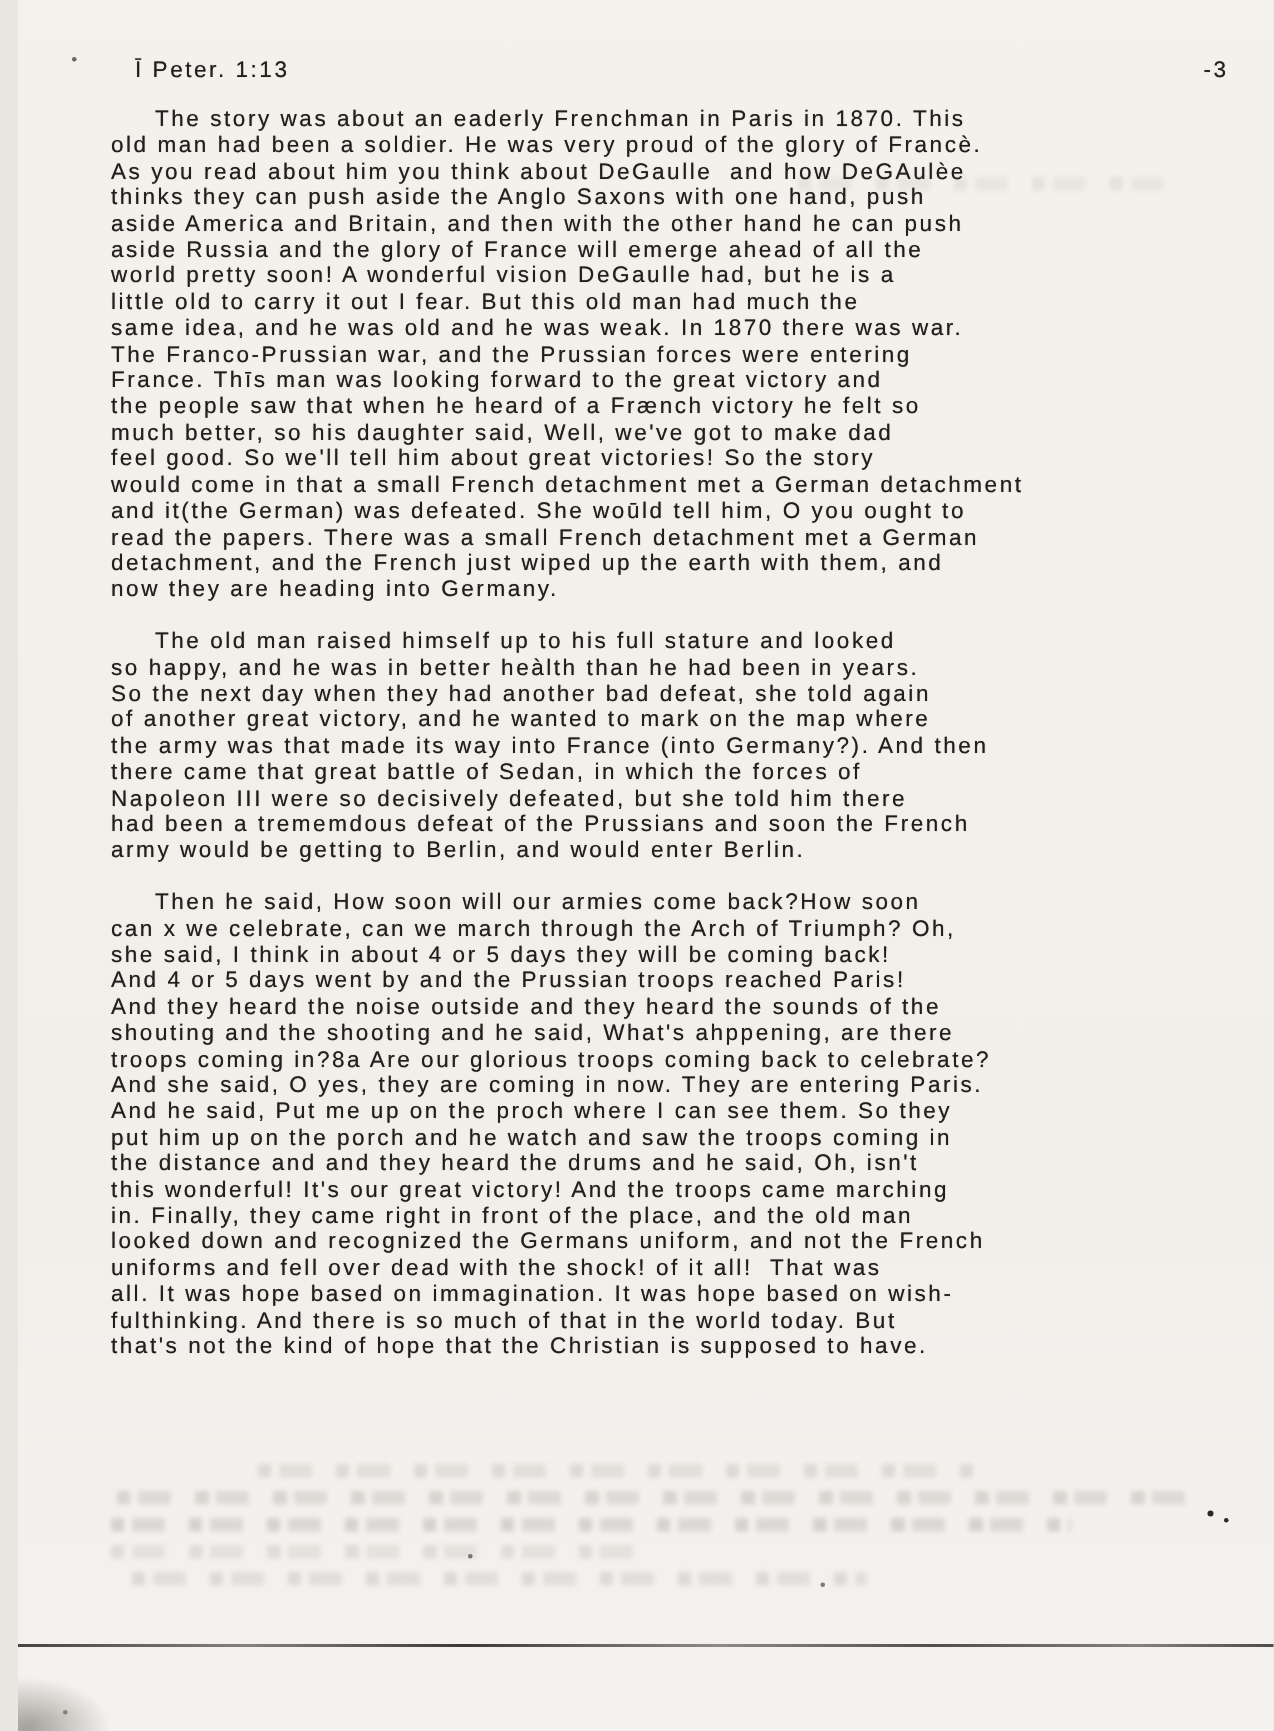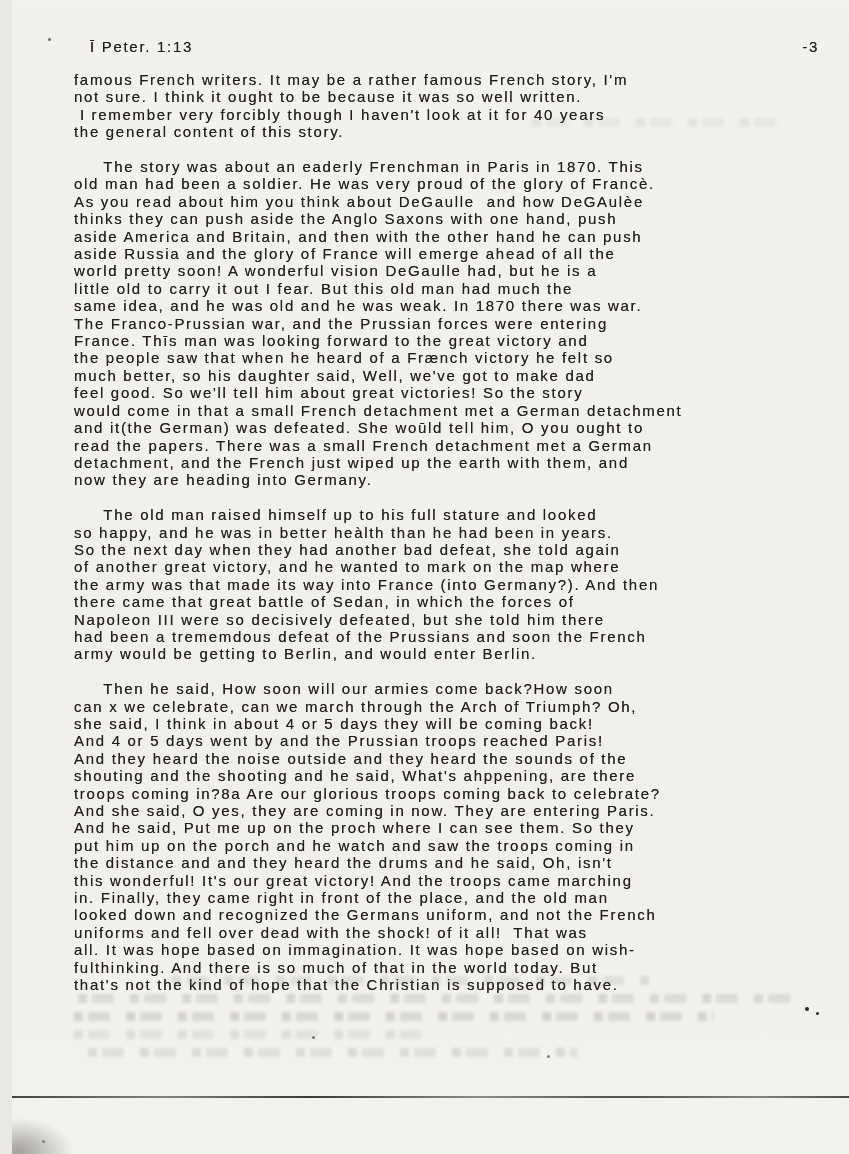--- a/index.html
+++ b/index.html
@@ -97,24 +97,20 @@
 <body>
 
 <div class="paper">
 
   <div class="header-row typewriter">
     <span>Ī Peter. 1:13</span>
     <span>-3</span>
   </div>
 
   <div class="page-body">
-    <div class="para typewriter">famous French writers. It may be a rather famous French story, I'm
-not sure. I think it ought to be because it was so well written.
- I remember very forcibly though I haven't look at it for 40 years
-the general content of this story.</div>
     <div class="para typewriter">     The story was about an eaderly Frenchman in Paris in 1870. This
 old man had been a soldier. He was very proud of the glory of Francè.
 As you read about him you think about DeGaulle  and how DeGAulèe
 thinks they can push aside the Anglo Saxons with one hand, push
 aside America and Britain, and then with the other hand he can push
 aside Russia and the glory of France will emerge ahead of all the
 world pretty soon! A wonderful vision DeGaulle had, but he is a
 little old to carry it out I fear. But this old man had much the
 same idea, and he was old and he was weak. In 1870 there was war.
 The Franco-Prussian war, and the Prussian forces were entering

